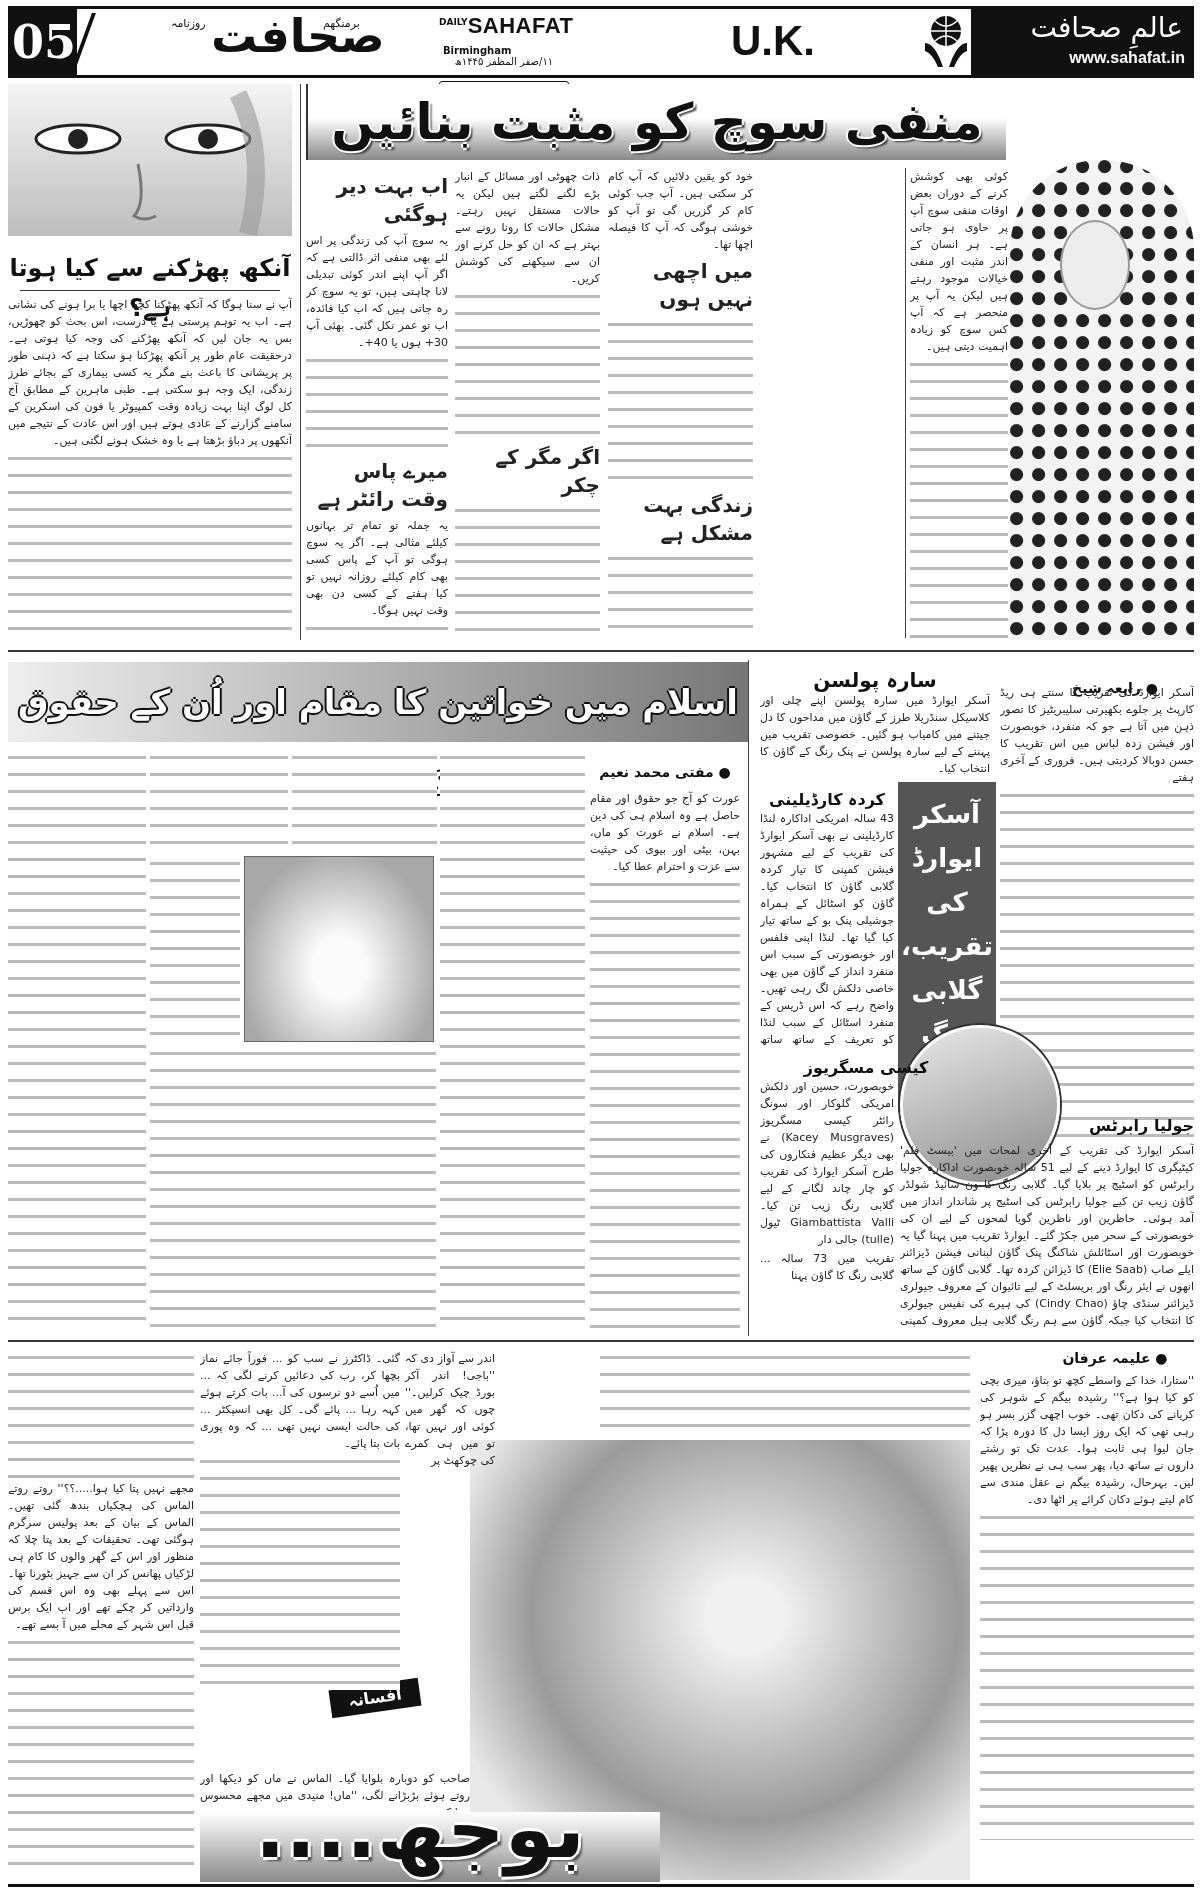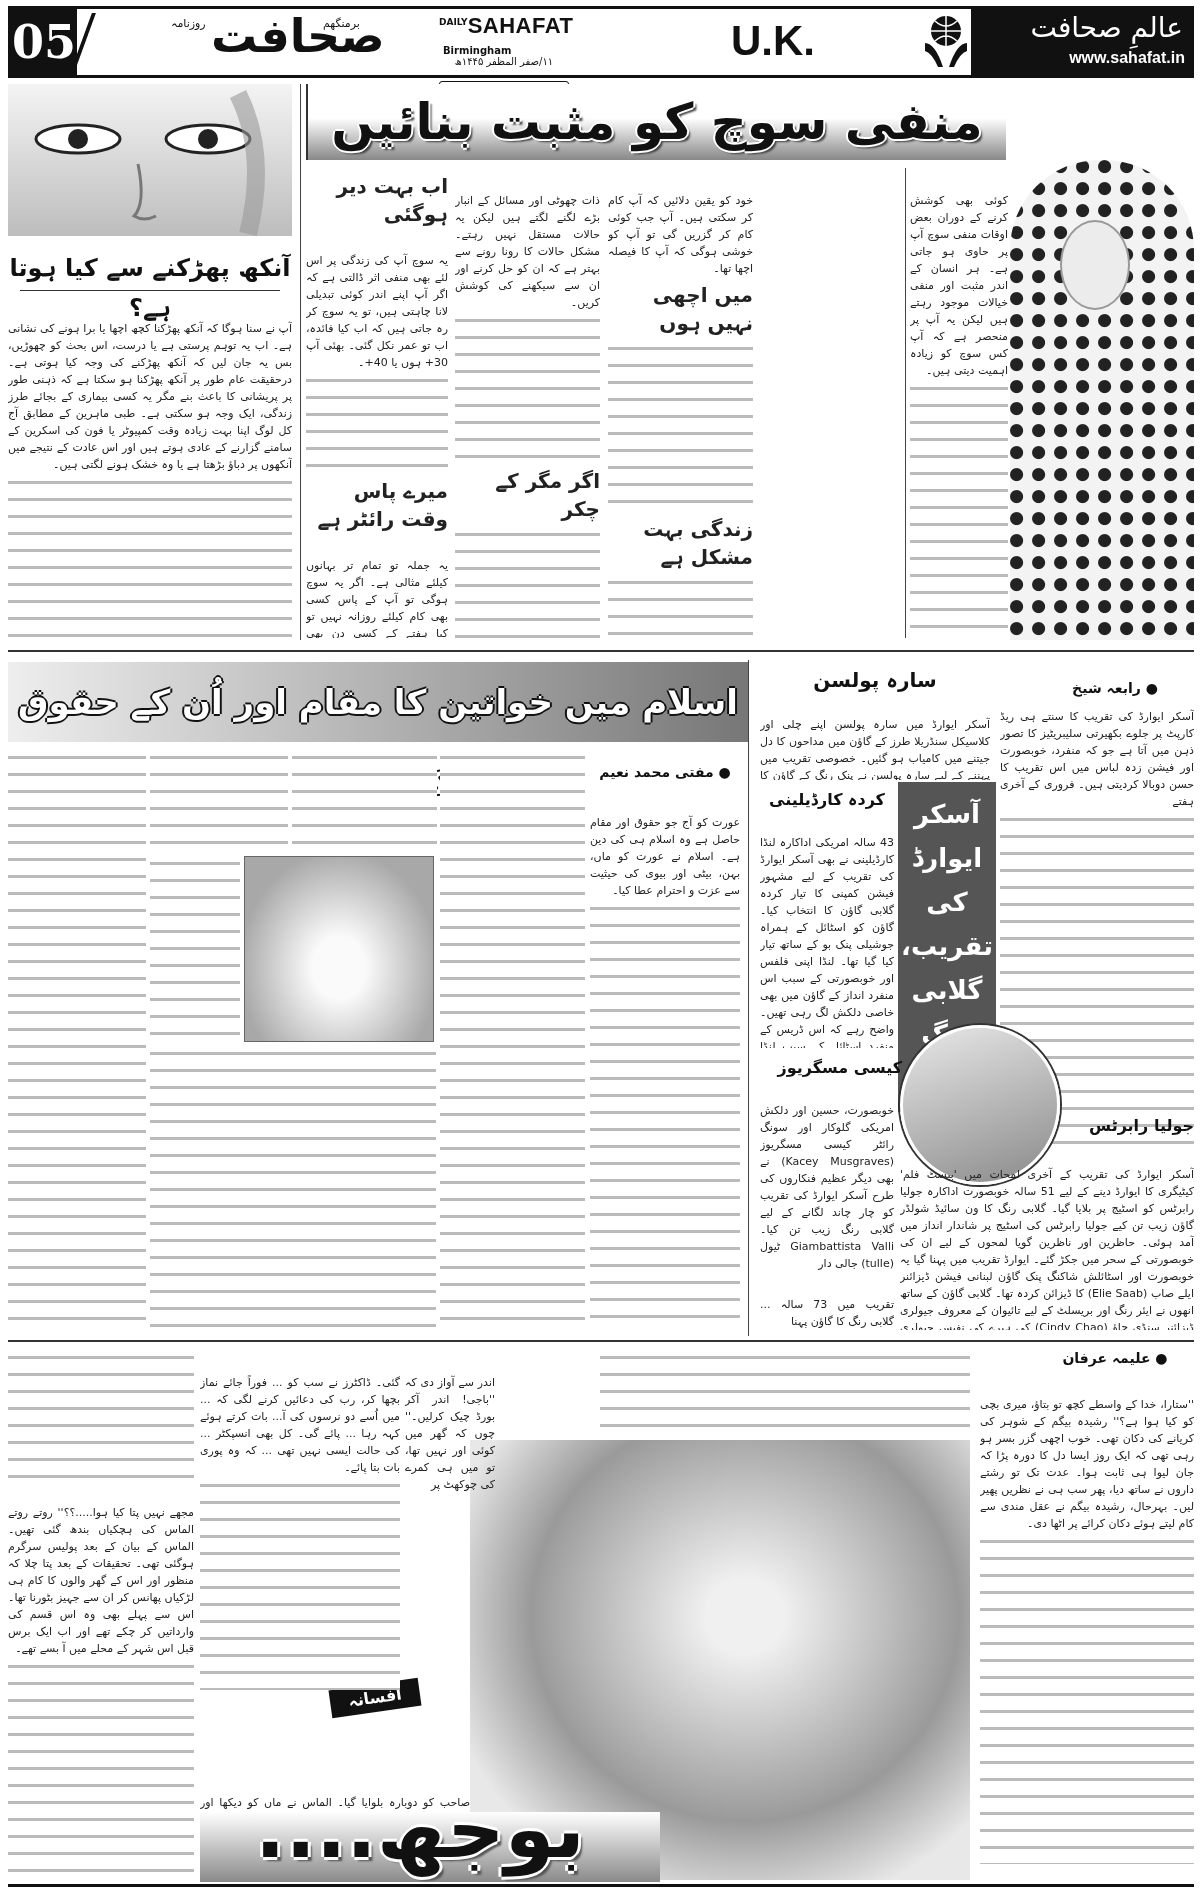--- a/index.html
+++ b/index.html
@@ -35,21 +35,21 @@
   .headline-bar { background: linear-gradient(#fff 0%, #fff 45%, #888 100%); border-left: 2px solid #333; }
   .hl-text { width: 100%; text-align: center; direction: rtl; font-weight: bold; color: #111;
     text-shadow: 2px 0 #fff, -2px 0 #fff, 0 2px #fff, 0 -2px #fff, 3px 3px 2px #444; }
 
   
   .photo { background: linear-gradient(135deg, #eaeaea, #9a9a9a); overflow: hidden; }
   .photo-dots { background: radial-gradient(circle at 30% 30%, #222 6px, transparent 7px), #f3f3f3; background-size: 22px 22px; }
 
   
   .col { direction: rtl; text-align: justify; font-size: 11px; line-height: 17px; color: #222; overflow: hidden; }
-  .col p { margin-bottom: 2px; margin-top: 24px; }
+  .col p { margin-bottom: 2px; }
   .subhead { direction: rtl; font-weight: bold; font-size: 20px; text-align: right; line-height: 28px; margin: 4px 0; }
   .byline { direction: rtl; font-weight: bold; font-size: 14px; text-align: center; }
   .bullet::before { content: "● "; }
   .lines { background: repeating-linear-gradient(#fff 0 6px, #bbb 6px 9px, #fff 9px 17px); }
 
   .oscar-panel { background: #555; color: #fff; direction: rtl; text-align: center; font-weight: bold; }
   .circle-photo { border-radius: 50%; border: 3px solid #fff; box-shadow: 0 0 0 2px #333; background: linear-gradient(160deg, #e8e8e8, #8a8a8a); }
   .afsana-tag { background: #111; color: #fff; font-weight: bold; direction: rtl; text-align: center; transform: rotate(-8deg); }
   .bojh { font-weight: bold; font-size: 80px; direction: rtl; color: #111; text-shadow: 3px 0 #fff, -3px 0 #fff, 0 3px #fff, 0 -3px #fff, 4px 4px 2px #555; }
 </style>
@@ -191,21 +191,21 @@
 <div class="abs oscar-panel" style="left:898px;top:782px;width:98px;height:330px;padding-top:10px;">
   <div style="font-size:26px;line-height:44px;">آسکر ایوارڈ کی تقریب، گلابی رنگ نمایاں رہا</div>
 </div>
 <div class="abs circle-photo" style="left:900px;top:1025px;width:160px;height:160px;"></div>
 
 <div class="abs subhead" style="left:760px;top:782px;width:134px;font-size:16px;text-align:center;">کردہ کارڈیلینی</div>
 <div class="abs col" style="left:760px;top:810px;width:134px;height:238px;">
   <p>43 سالہ امریکی اداکارہ لنڈا کارڈیلینی نے بھی آسکر ایوارڈ کی تقریب کے لیے مشہور فیشن کمپنی کا تیار کردہ گلابی گاؤن کا انتخاب کیا۔ گاؤن کو اسٹائل کے ہمراہ جوشیلی پنک بو کے ساتھ تیار کیا گیا تھا۔ لنڈا اپنی فلفس اور خوبصورتی کے سبب اس منفرد انداز کے گاؤن میں بھی خاصی دلکش لگ رہی تھیں۔ واضح رہے کہ اس ڈریس کے منفرد اسٹائل کے سبب لنڈا کو تعریف کے ساتھ ساتھ تنقید کا سامنا بھی کرنا پڑا۔</p>
 </div>
 
-<div class="abs subhead" style="left:768px;top:1050px;width:134px;font-size:16px;">کیسی مسگریوز</div>
+<div class="abs subhead" style="left:799px;top:1050px;width:134px;font-size:16px;text-align:center;">کیسی مسگریوز</div>
 <div class="abs col" style="left:760px;top:1078px;width:134px;height:250px;">
   <p>خوبصورت، حسین اور دلکش امریکی گلوکار اور سونگ رائٹر کیسی مسگریوز (Kacey Musgraves) نے بھی دیگر عظیم فنکاروں کی طرح آسکر ایوارڈ کی تقریب کو چار چاند لگانے کے لیے گلابی رنگ زیب تن کیا۔ Giambattista Valli ٹیول (tulle) جالی دار</p>
   <p>تقریب میں 73 سالہ ... گلابی رنگ کا گاؤن پہنا</p>
 </div>
 
 <div class="abs subhead" style="left:1064px;top:1108px;width:130px;font-size:16px;">جولیا رابرٹس</div>
 <div class="abs col" style="left:900px;top:1142px;width:294px;height:188px;">
   <p>آسکر ایوارڈ کی تقریب کے آخری لمحات میں 'بیسٹ فلم' کیٹیگری کا ایوارڈ دینے کے لیے 51 سالہ خوبصورت اداکارہ جولیا رابرٹس کو اسٹیج پر بلایا گیا۔ گلابی رنگ کا ون سائیڈ شولڈر گاؤن زیب تن کیے جولیا رابرٹس کی اسٹیج پر شاندار انداز میں آمد ہوئی۔ حاظرین اور ناظرین گویا لمحوں کے لیے ان کی خوبصورتی کے سحر میں جکڑ گئے۔ ایوارڈ تقریب میں پہنا گیا یہ خوبصورت اور اسٹائلش شاکنگ پنک گاؤن لبنانی فیشن ڈیزائنر ایلے صاب (Elie Saab) کا ڈیزائن کردہ تھا۔ گلابی گاؤن کے ساتھ انھوں نے ایئر رنگ اور بریسلٹ کے لیے تائیوان کے معروف جیولری ڈیزائنر سنڈی چاؤ (Cindy Chao) کی ہیرے کی نفیس جیولری کا انتخاب کیا جبکہ گاؤن سے ہم رنگ گلابی ہیل معروف کمپنی سے خاص طور تیار کروائی گئی تھی۔</p>
 </div>
 

